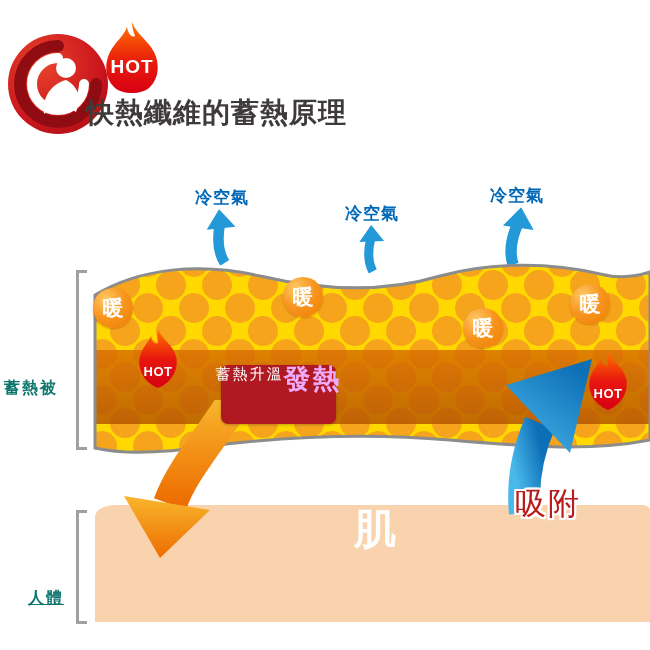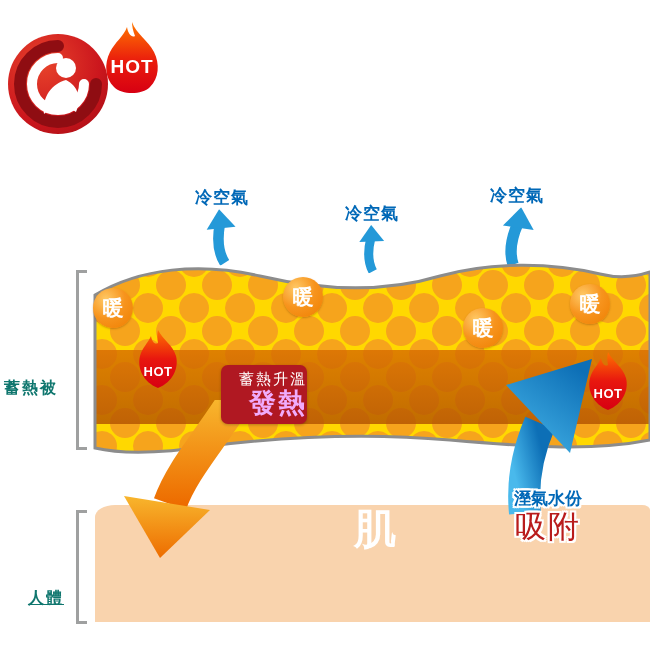--- a/index.html
+++ b/index.html
@@ -59,23 +59,23 @@
     color:#fff; font-weight:800; font-size:13px; letter-spacing:.5px;
   }
 
   .fiber-flame { position:absolute; left:324px; top:280px; width:124px; height:148px; }
   .fiber-label {
     position:absolute; left:0; bottom:14px; width:100%; text-align:center;
     color:#fff; font-size:23px; font-weight:bold; letter-spacing:1px; white-space:nowrap;
   }
 
   .heat-box {
-    position:absolute; left:221px; top:365px; width:86px; height:59px;
+    position:absolute; left:221px; top:365px; width:115px; height:59px;
     background:#b01822; border-radius:7px;
-    display:flex; flex-direction:column; align-items:flex-end; justify-content:center;
+    display:flex; align-items:flex-start; justify-content:center;
     box-shadow:0 1px 3px rgba(0,0,0,.25);
   }
   .heat-box-subtitle { color:#fff; font-size:15px; letter-spacing:2px; white-space:nowrap; }
   .heat-box-title { color:#f0abfc; font-size:27px; font-weight:bold; letter-spacing:2px; line-height:1.1; white-space:nowrap; }
 
   .absorption-text { position:absolute; left:498px; top:487px; width:100px; text-align:center; }
   .absorption-subtitle { color:#0068b7; font-size:17px; font-weight:bold; white-space:nowrap; }
   .absorption-title { color:#b91c1c; font-size:31px; font-weight:normal; letter-spacing:2px; line-height:1.1; white-space:nowrap; }
   .owhite {
     text-shadow:-2px 0 #fff, 2px 0 #fff, 0 -2px #fff, 0 2px #fff,
@@ -109,20 +109,21 @@
           <stop offset="0" stop-color="#ff7800"></stop>
           <stop offset="0.55" stop-color="#ea1c0d"></stop>
           <stop offset="1" stop-color="#d70012"></stop>
         </linearGradient>
       </defs>
       <path d="M36,2 C40,14 52,20 58,32 C64,44 63,58 54,67 C46,75 26,75 18,67 C9,58 8,44 14,32 C19,22 28,16 31,7 C32,14 36,18 39,16 C37,11 36,6 36,2 Z" fill="url(#bfgG)"></path>
     </svg>
     <span class="hot-badge-label">HOT</span>
   </div>
 
+  <h1 class="page-title">快熱纖維的蓄熱原理</h1>
 
   <div class="cold-air-group" style="left:180px; top:186px; width:84px;">
     <span class="cold-air-label">冷空氣</span>
     <svg width="44" height="56" viewBox="0 0 44 58" style="transform:rotate(-6deg);">
       <path d="M22,56 C16,44 17,30 21,16" stroke="#2499d8" stroke-width="11" fill="none"></path>
       <polygon points="7,20 37,20 22,0" fill="#2499d8"></polygon>
     </svg>
   </div>
   <div class="cold-air-group" style="left:330px; top:202px; width:84px;">
     <span class="cold-air-label">冷空氣</span>
@@ -238,17 +239,16 @@
     <span class="hot-flame-label">HOT</span>
   </div>
 
 
   <div class="heat-box">
     <div class="heat-box-subtitle">蓄熱升溫</div>
     <div class="heat-box-title">發熱</div>
   </div>
 
   <div class="absorption-text">
-    <div class="absorption-subtitle owhite">溼氣水份</div>
     <div class="absorption-title owhite">吸附</div>
   </div>
 
 </div>
 
 </body></html>

